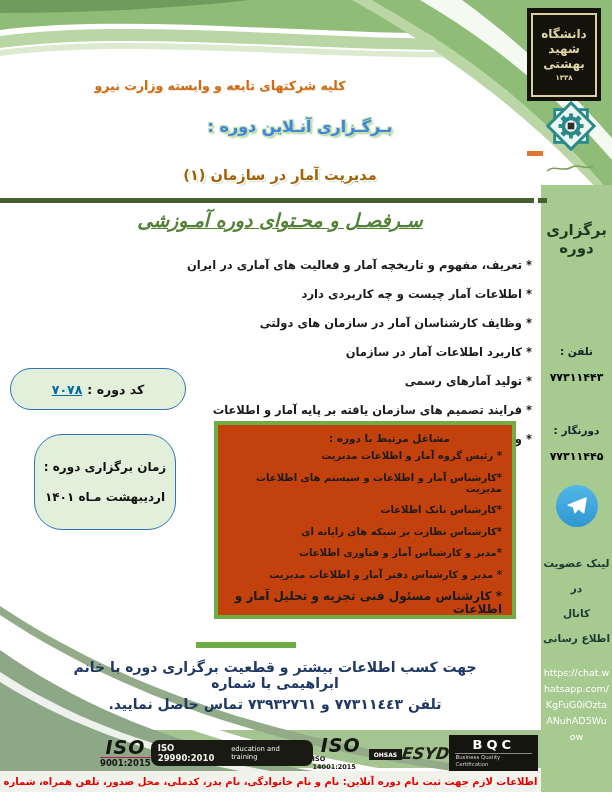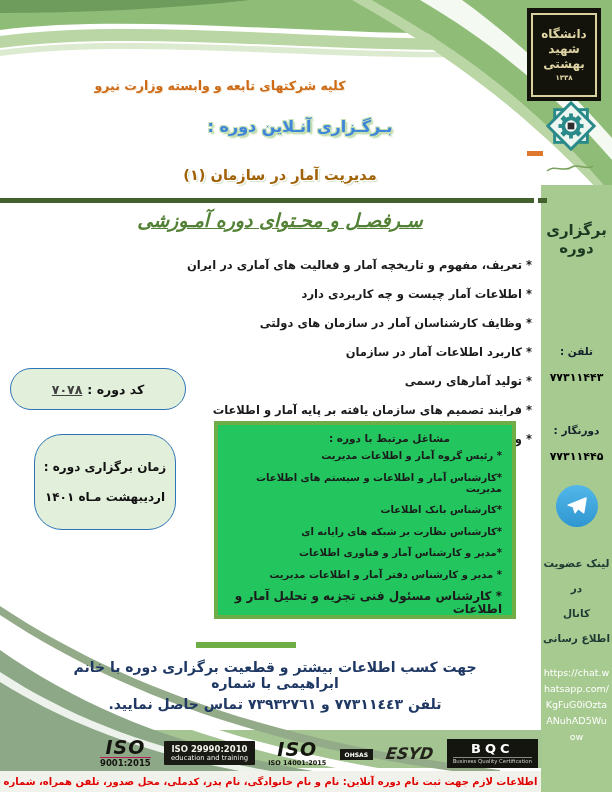--- a/index.html
+++ b/index.html
@@ -44,47 +44,47 @@
            word-break:break-all;text-align:center;cursor:pointer;}
   
   .section-title{position:absolute;top:209px;left:70px;width:420px;text-align:center;direction:rtl;
             color:#538135;font-size:19px;font-weight:bold;font-style:italic;text-decoration:underline;z-index:5;}
   .topics{position:absolute;top:258px;left:140px;width:392px;direction:rtl;text-align:right;
           color:#1b1b1b;font-size:11.5px;font-weight:bold;z-index:5;}
   .topics .t{line-height:14px;margin-bottom:15px;}
   .pill{background:#e2efda;border:1.6px solid #2e75b6;box-sizing:border-box;z-index:5;
         display:flex;align-items:center;justify-content:center;direction:rtl;color:#111;font-weight:bold;}
   .code-pill{position:absolute;top:368px;left:10px;width:176px;height:42px;border-radius:21px;font-size:12.5px;gap:5px;}
-  .code-pill .val{color:#404040;text-decoration:underline;}
+  .code-pill .val{color:#0369a1;text-decoration:underline;}
   .time-pill{position:absolute;top:434px;left:34px;width:142px;height:96px;border-radius:28px;
              flex-direction:column;gap:16px;font-size:12px;}
   .jobs-box{position:absolute;top:421px;left:214px;width:302px;height:198px;border:4px solid #6fae47;
-            background:#22c55e;direction:rtl;padding:7px 10px 0 6px;box-sizing:border-box;z-index:5;}
+            background:#c2410c;direction:rtl;padding:7px 10px 0 6px;box-sizing:border-box;z-index:5;}
   .jobs-title{text-align:right;padding-right:52px;font-size:10.5px;font-weight:bold;color:#1b1b1b;margin-bottom:6px;}
   .job{text-align:right;font-size:10px;font-weight:bold;color:#1b1b1b;margin-bottom:10.5px;line-height:11px;}
   .job.last{font-size:12px;line-height:13px;}
   
   .green-bar{position:absolute;top:642px;left:196px;width:100px;height:6px;background:#6fae47;z-index:5;}
   .contact{position:absolute;left:40px;width:470px;text-align:center;direction:rtl;
            color:#1f3864;font-size:14px;font-weight:bold;z-index:5;}
   .contact.l1{top:659px;}
   .contact.l2{top:696px;}
   .certs{position:absolute;top:732px;left:100px;width:438px;height:42px;display:flex;
          align-items:center;justify-content:space-between;z-index:5;}
   .cert{display:flex;flex-direction:column;align-items:center;color:#15150f;}
   .cert .big{font-size:19px;font-weight:900;font-style:italic;line-height:18px;letter-spacing:1px;}
   .cert .small{font-size:8.5px;font-weight:bold;border-top:1px solid #be185d;margin-top:1px;}
   .cert .tiny{font-size:6.5px;font-weight:bold;margin-top:1px;}
-  .cert-dark{background:#1a1a14;color:#f2f2ea;padding:3px 7px;display:flex;flex-direction:column;
-             align-items:center;border-radius:1px;}
+  .cert-dark{background:#1a1a14;color:#f2f2ea;padding:3px 7px;display:flex;
+             align-items:center;border-radius:8px;}
   .cert-dark .ttl{font-size:8.5px;font-weight:bold;line-height:10px;}
   .cert-dark .sub{font-size:6.8px;line-height:8px;}
   .ohsas-box{background:#1a1a14;color:#fff;font-size:6px;font-weight:bold;padding:2px 5px;margin-top:2px;}
   .esyd{font-size:16px;font-weight:900;font-style:italic;color:#23231c;transform:skewX(-8deg);}
-  .bqc{background:#15150f;padding:3px 6px;display:flex;flex-direction:column;align-items:center;text-align:center;}
+  .bqc{background:#15150f;padding:3px 6px;display:flex;flex-direction:column;align-items:center;}
   .bqc .letters{color:#fff;font-size:13px;font-weight:900;letter-spacing:4px;line-height:14px;}
   .bqc .sub{color:#cfcfc6;font-size:5.4px;line-height:7px;border-top:1px solid #888;margin-top:1px;}
   .reg-note{position:absolute;top:771px;left:0;width:541px;height:21px;background:#f2f2ec;
             color:#e00000;font-size:10px;font-weight:bold;text-align:center;line-height:21px;direction:rtl;z-index:5;}
 </style>
 </head>
 <body>
 
 <div id="page">
 

